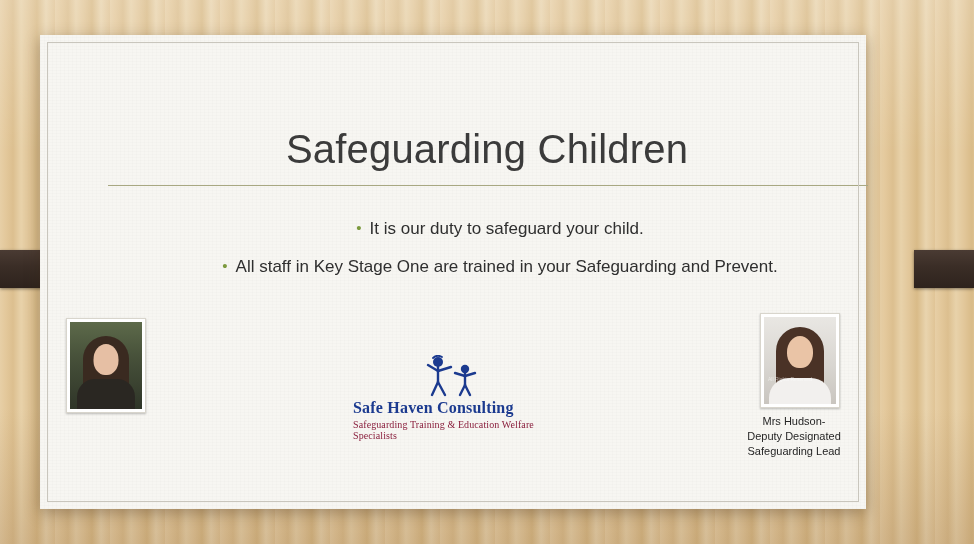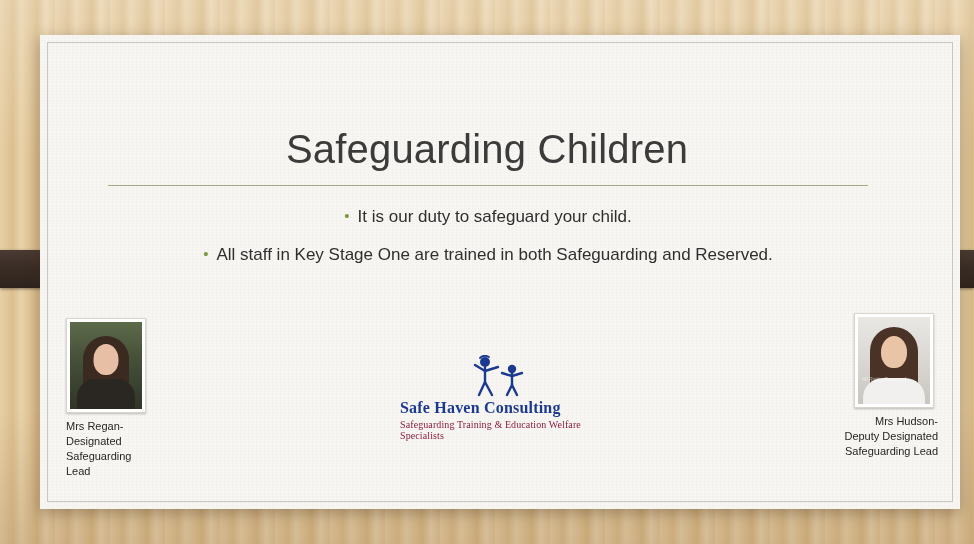--- a/index.html
+++ b/index.html
@@ -52,21 +52,21 @@
     box-shadow: 0 1px 3px rgba(0,0,0,0.45);
   }
   .ribbon.left  { left: 0; }
   .ribbon.right { right: 0; }
 
   
   #slide-card {
     position: absolute;
     left: 40px;
     top: 35px;
-    width: 920px;
+    width: 826px;
     height: 474px;
     background: #f7f6f2;
     box-shadow: 0 4px 14px rgba(60,40,20,0.35);
   }
   #slide-card::after {
     content: "";
     position: absolute;
     left: 7px;
     top: 7px;
     right: 7px;
@@ -104,21 +104,21 @@
     background: #a8a882;
   }
 
   
   #bullet-list {
     position: absolute;
     left: 58px;
     top: 172px;
     width: 780px;
     list-style: none;
-    margin: 0;
+    margin: 12px;
     padding: 0;
     text-align: center;
   }
   #bullet-list li {
     position: relative;
     font-size: 17px;
     color: #2f2f2f;
     margin: 0 0 18px 0;
     line-height: 1.2;
   }
@@ -259,21 +259,21 @@
     color: rgba(255,255,255,0.55);
   }
 
   .photo-caption {
     margin-top: 6px;
     font-size: 11px;
     line-height: 1.35;
     color: #262626;
   }
   .photo-card.right .photo-caption {
-    text-align: right;
+    text-align: center;
     width: 100px;
     margin-left: -16px;
   }
 </style>
 </head>
 <body>
 
 <div id="slide-root">
 
   <div class="ribbon left"></div>
@@ -283,21 +283,21 @@
     <div class="paper-texture"></div>
 
     <h1 id="slide-title">Safeguarding Children</h1>
     <div id="title-rule"></div>
 
     <ul id="bullet-list">
       <li>
         <span class="dot">•</span><span>It is our duty to safeguard your child.</span>
       </li>
       <li>
-        <span class="dot">•</span><span>All staff in Key Stage One are trained in both Safeguarding and Reserved.</span>
+        <span class="dot">•</span><span>All staff in Key Stage One are trained in your Safeguarding and Prevent.</span>
       </li>
     </ul>
 
     <div id="logo-block">
       <svg id="logo-figure" viewBox="0 0 90 42" xmlns="http://www.w3.org/2000/svg">
         <g stroke="#1b3a8f" stroke-width="2.4" fill="none" stroke-linecap="round">
 
           <circle cx="30" cy="7" r="5" fill="#1b3a8f" stroke="none"></circle>
           <path d="M30 12 L30 27"></path>
           <path d="M30 16 L20 10"></path>
@@ -320,21 +320,20 @@
     </div>
 
     <div class="photo-card left">
       <div class="photo-frame">
         <div class="photo-img photo-a">
           <div class="hair"></div>
           <div class="face"></div>
           <div class="body"></div>
         </div>
       </div>
-      <div class="photo-caption">Mrs Regan- Designated Safeguarding Lead</div>
     </div>
 
     <div class="photo-card right">
       <div class="photo-frame">
         <div class="photo-img photo-b">
           <div class="hair"></div>
           <div class="face"></div>
           <div class="body"></div>
           <div class="photo-watermark">All Rights Reserved</div>
         </div>

